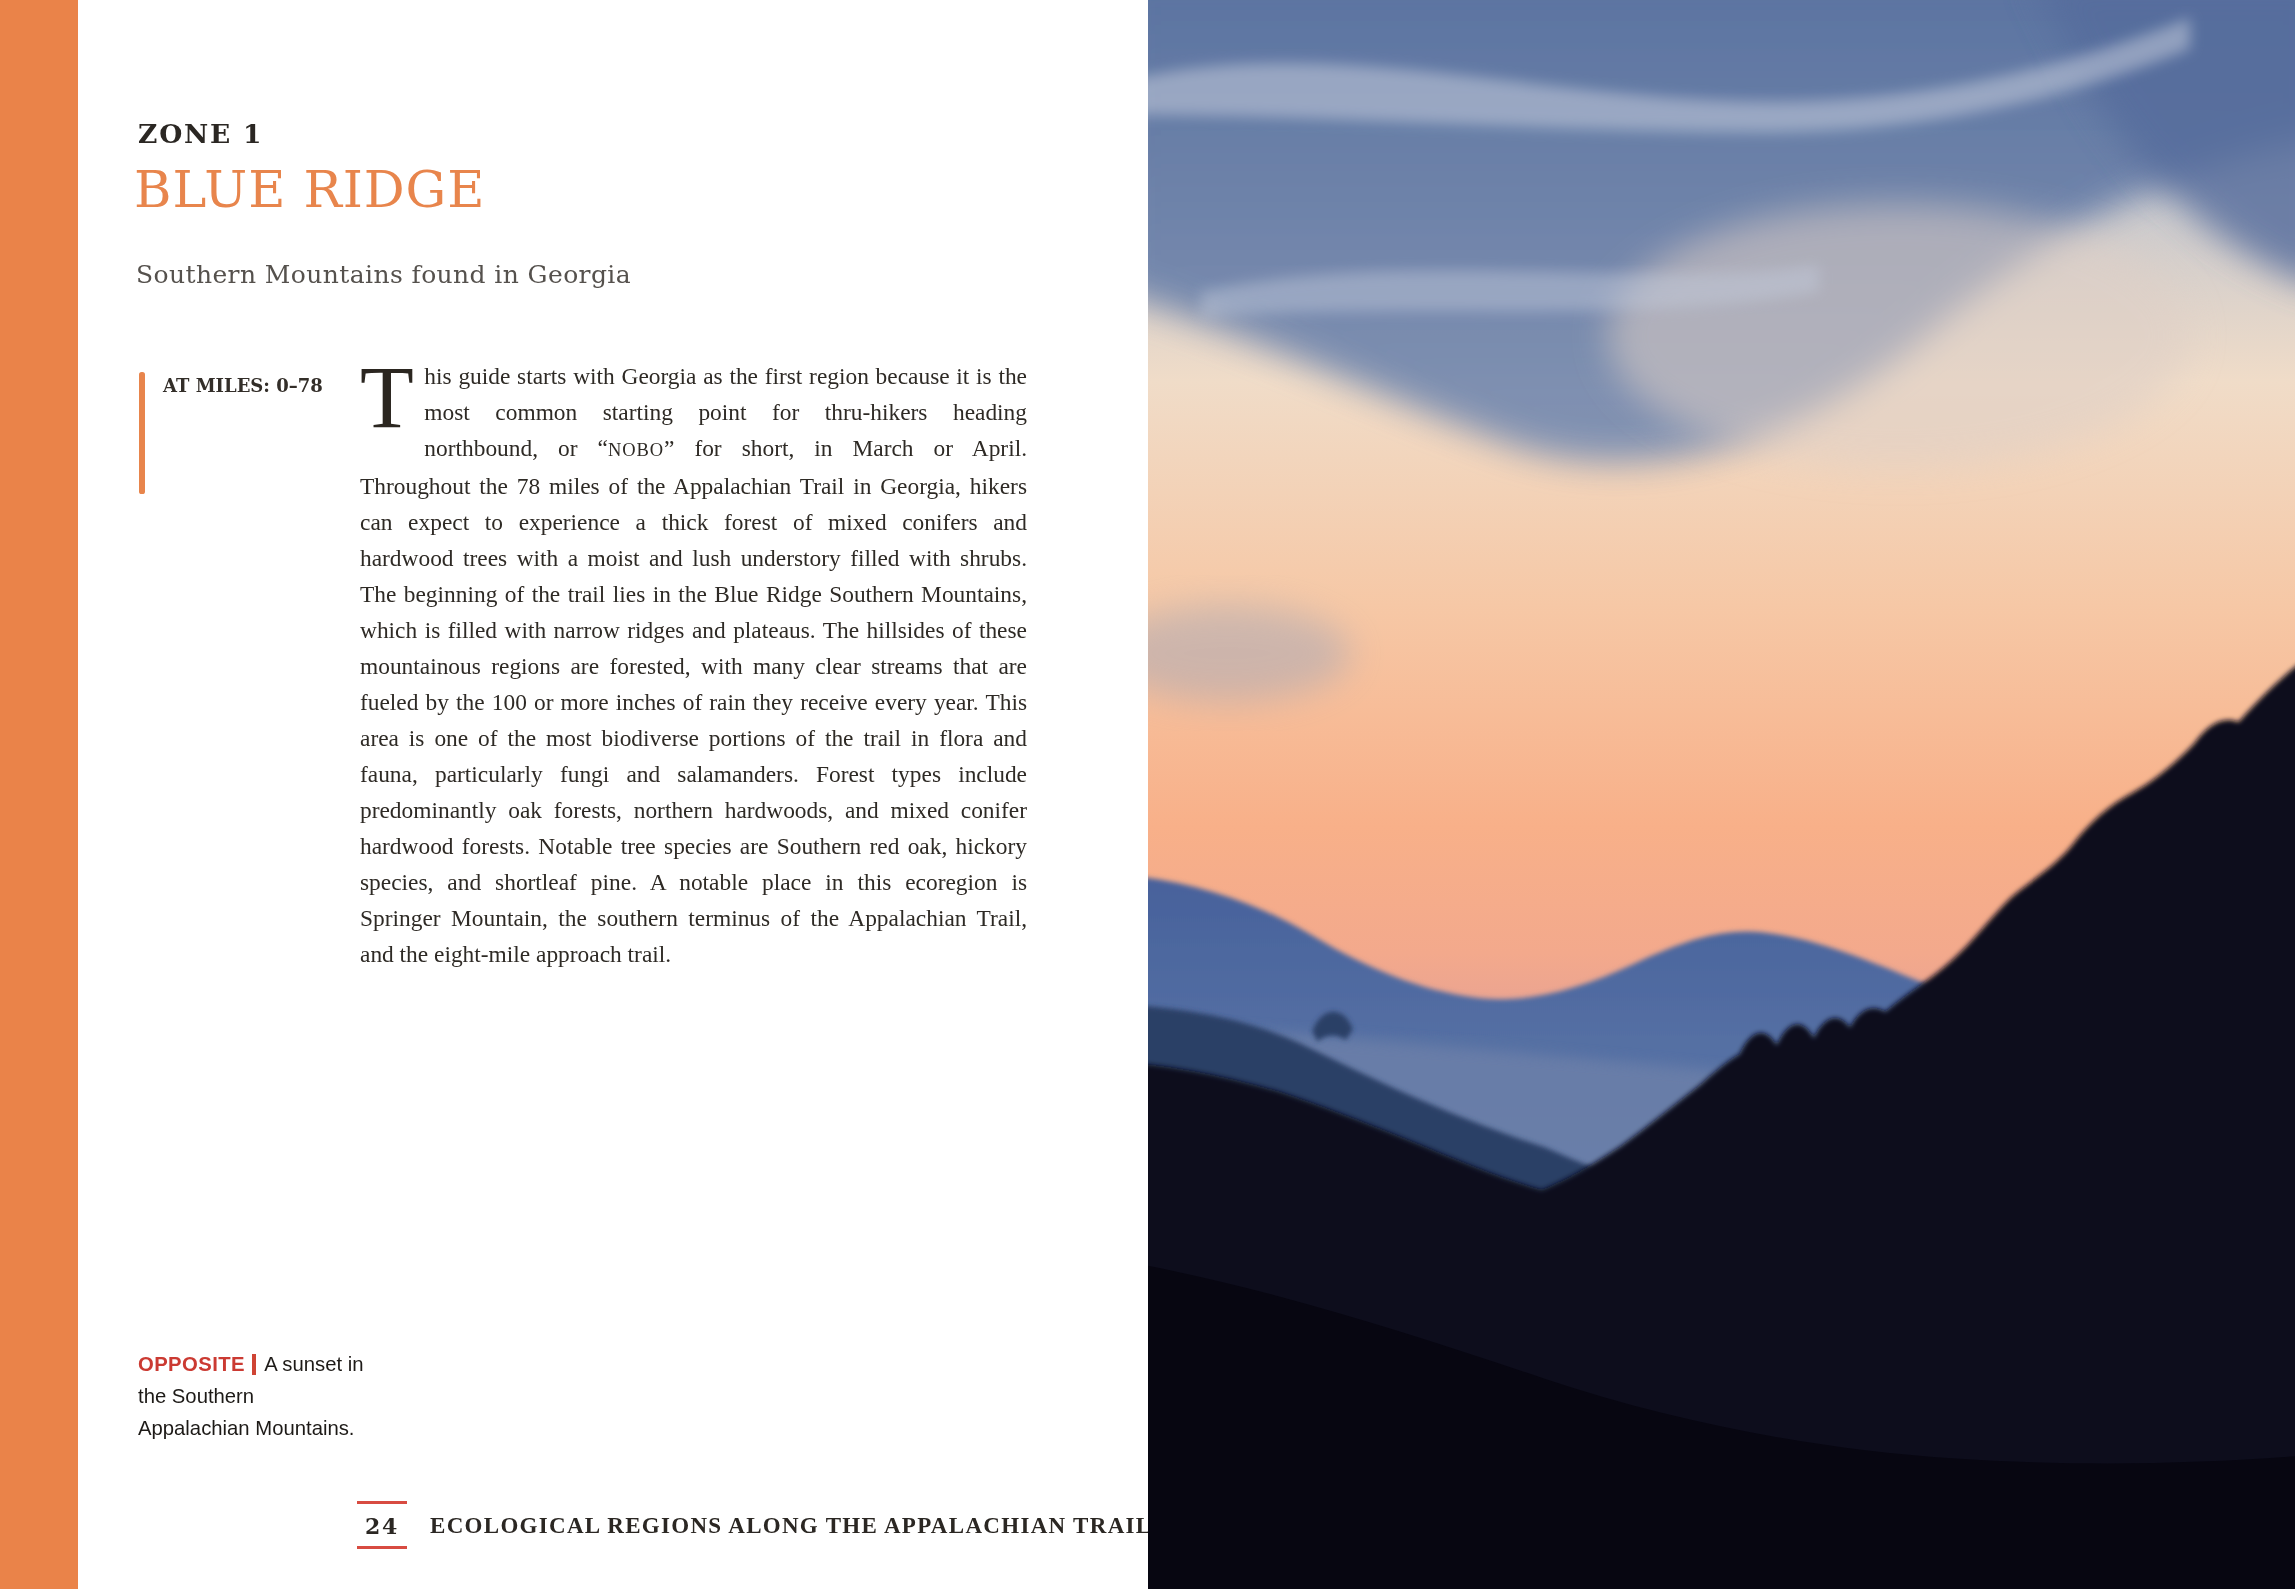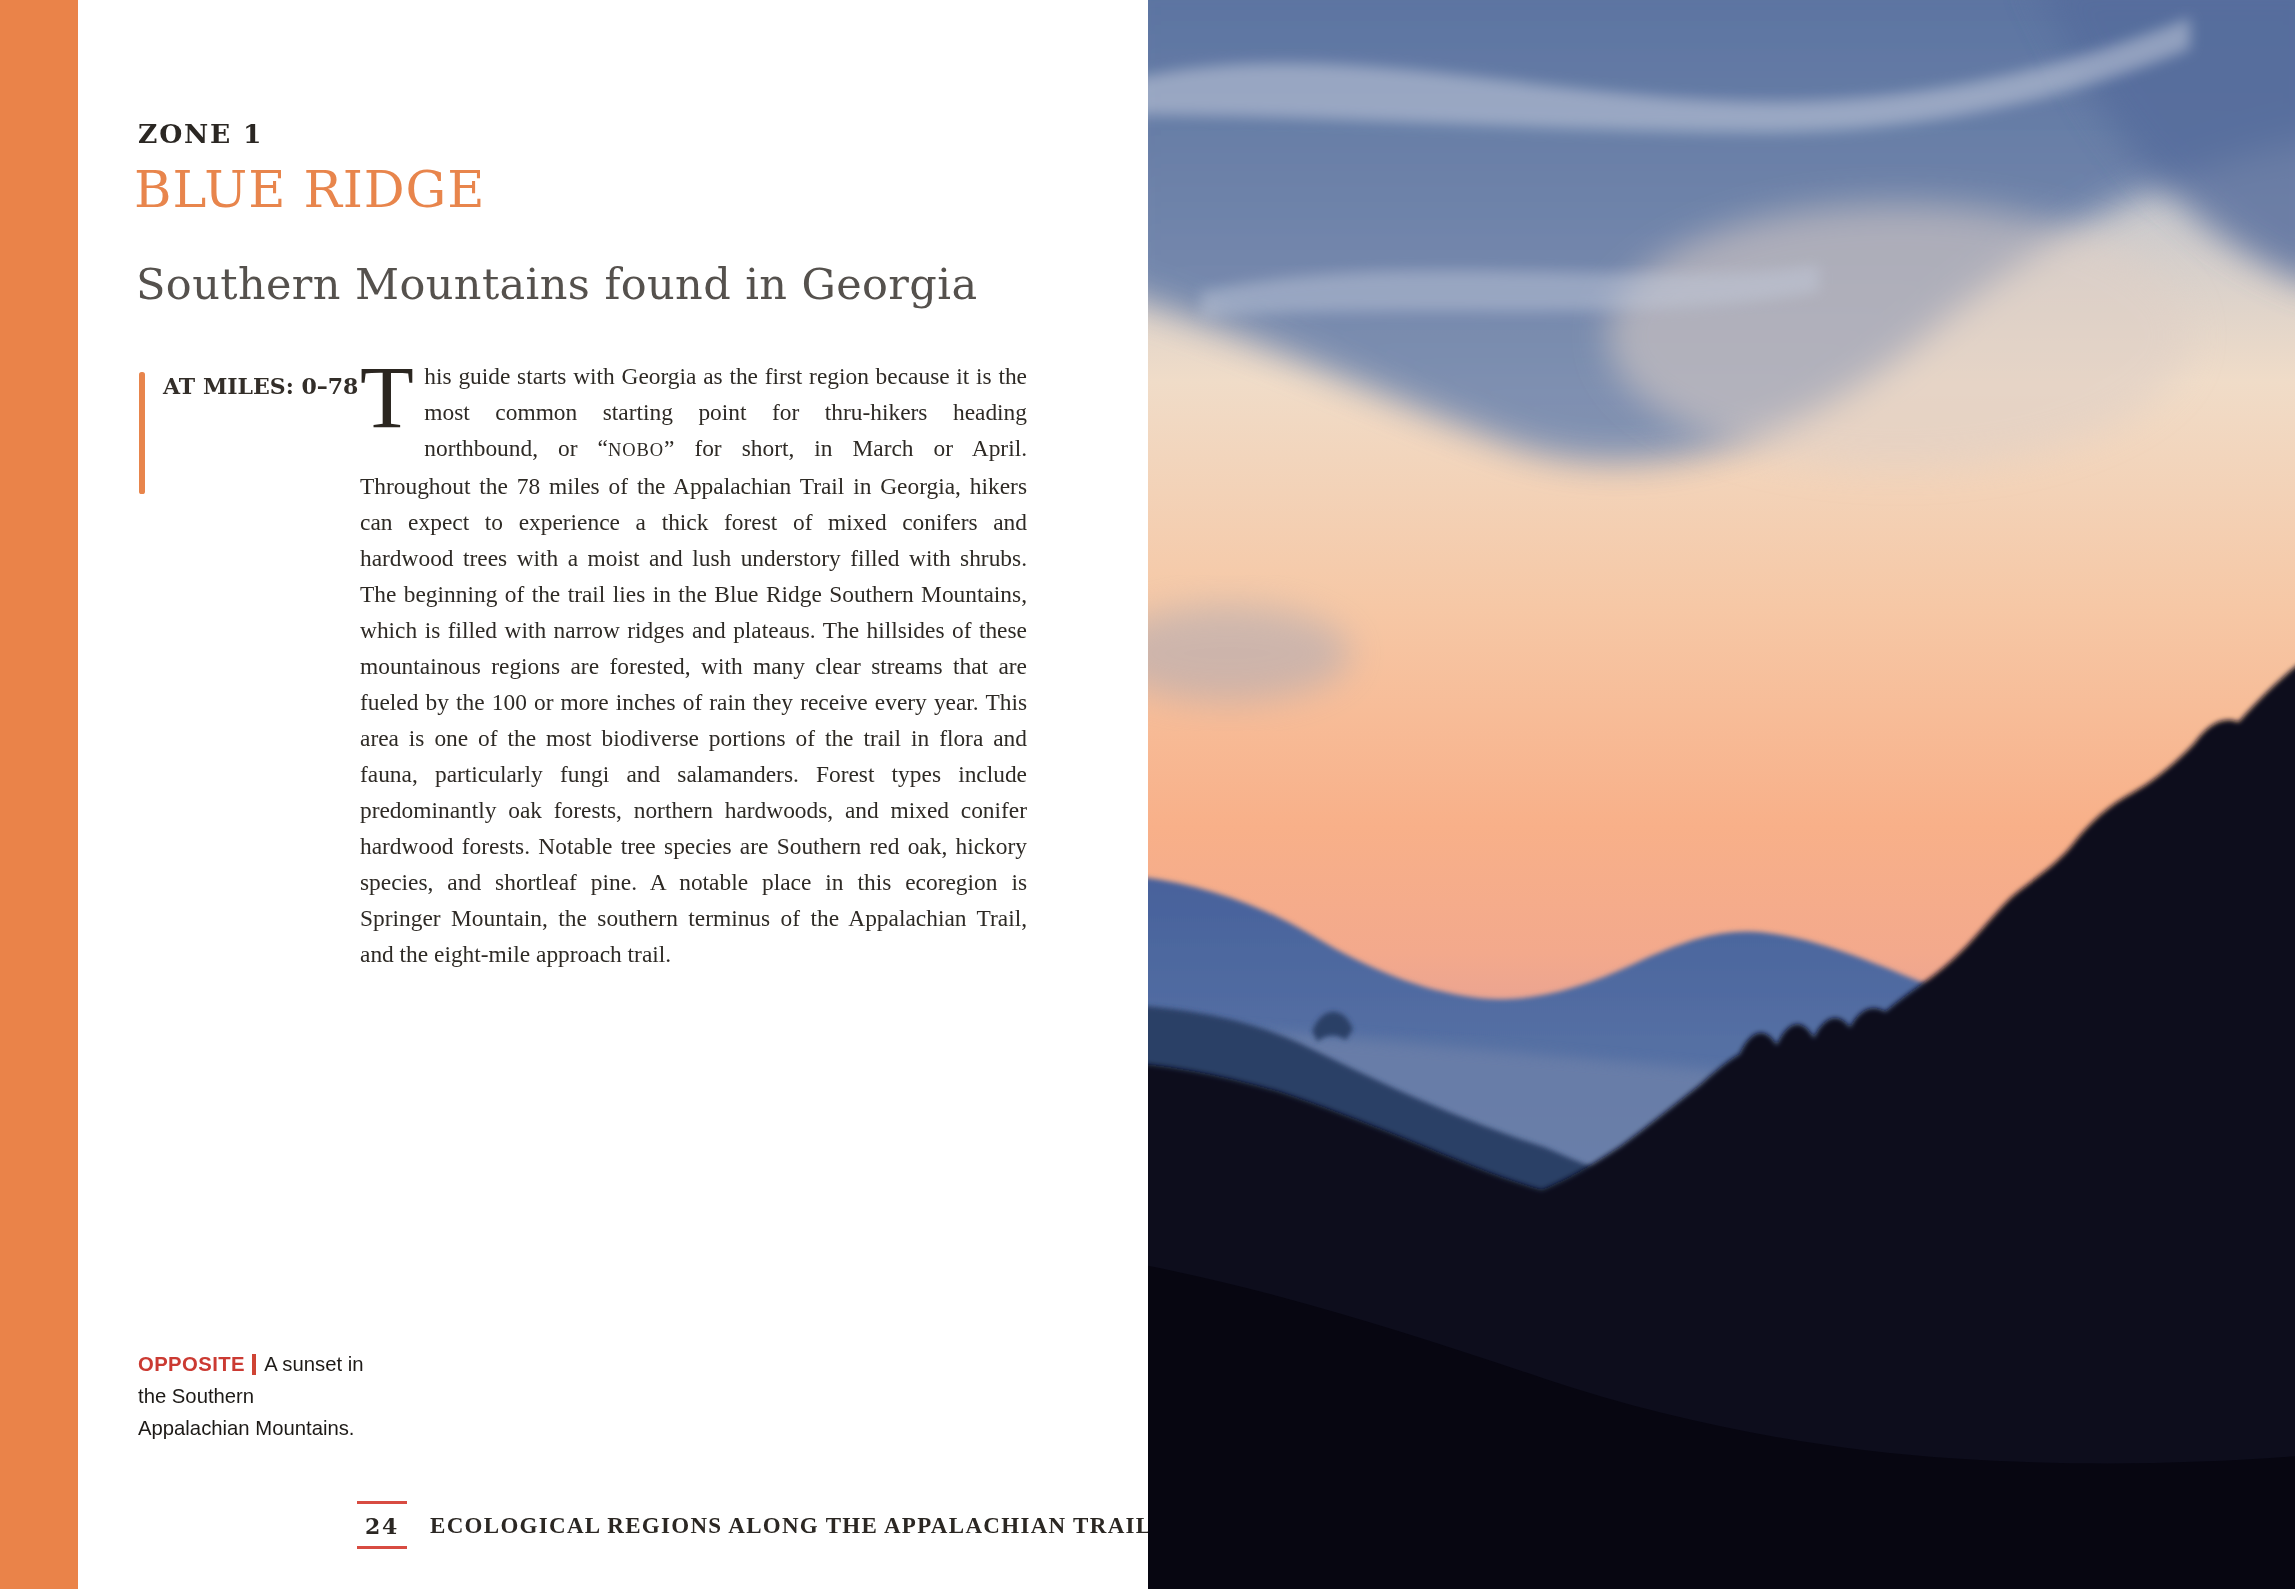--- a/index.html
+++ b/index.html
@@ -4,26 +4,26 @@
 <style>
   html,body{margin:0;padding:0;background:#ffffff;}
   .spread{position:relative;width:2295px;height:1589px;background:#ffffff;overflow:hidden;
           font-family:"DejaVu Serif",serif;}
   
   .spine-stripe{position:absolute;left:0;top:0;width:78px;height:1589px;background:#ea8349;}
   .kicker{position:absolute;left:138px;top:118px;font-weight:700;font-size:26.5px;
           letter-spacing:1.8px;color:#2b2723;}
   .title{position:absolute;left:134px;top:164px;margin:0;font-weight:400;font-size:51px;
          letter-spacing:0.9px;color:#e8854c;line-height:1;}
-  .subtitle{position:absolute;left:136px;top:261px;margin:0;font-weight:400;font-size:43px;
+  .subtitle{position:absolute;left:136px;top:261px;margin:0;font-weight:400;font-size:25px;
             color:#55514d;line-height:1.1;letter-spacing:0.4px;}
   .stats-bar{position:absolute;left:139px;top:372px;width:6.2px;height:122px;
              background:#e8854c;border-radius:2.6px;}
   .stats{position:absolute;left:163px;top:366px;width:203px;color:#332e29;
-         font-weight:700;font-size:22px;line-height:40px;}
+         font-weight:700;font-size:18px;line-height:40px;}
   .stats p{margin:0 0 11.5px 0;}
   .bodycol{position:absolute;left:360px;top:358px;width:667px;
            font-family:"Liberation Serif",serif;font-size:23.4px;line-height:36px;
            color:#2e2a25;text-align:justify;}
   .bodycol p{margin:0;}
   .dropcap{float:left;font-size:88px;line-height:72px;padding:3.5px 10.6px 0 0;
            color:#2b2620;font-family:"Liberation Serif",serif;}
   .smallcaps{font-size:18.5px;letter-spacing:0.9px;}
   .caption{position:absolute;left:138px;top:1328px;width:231px;
            font-family:"Liberation Sans",sans-serif;font-weight:400;font-size:20.3px;

